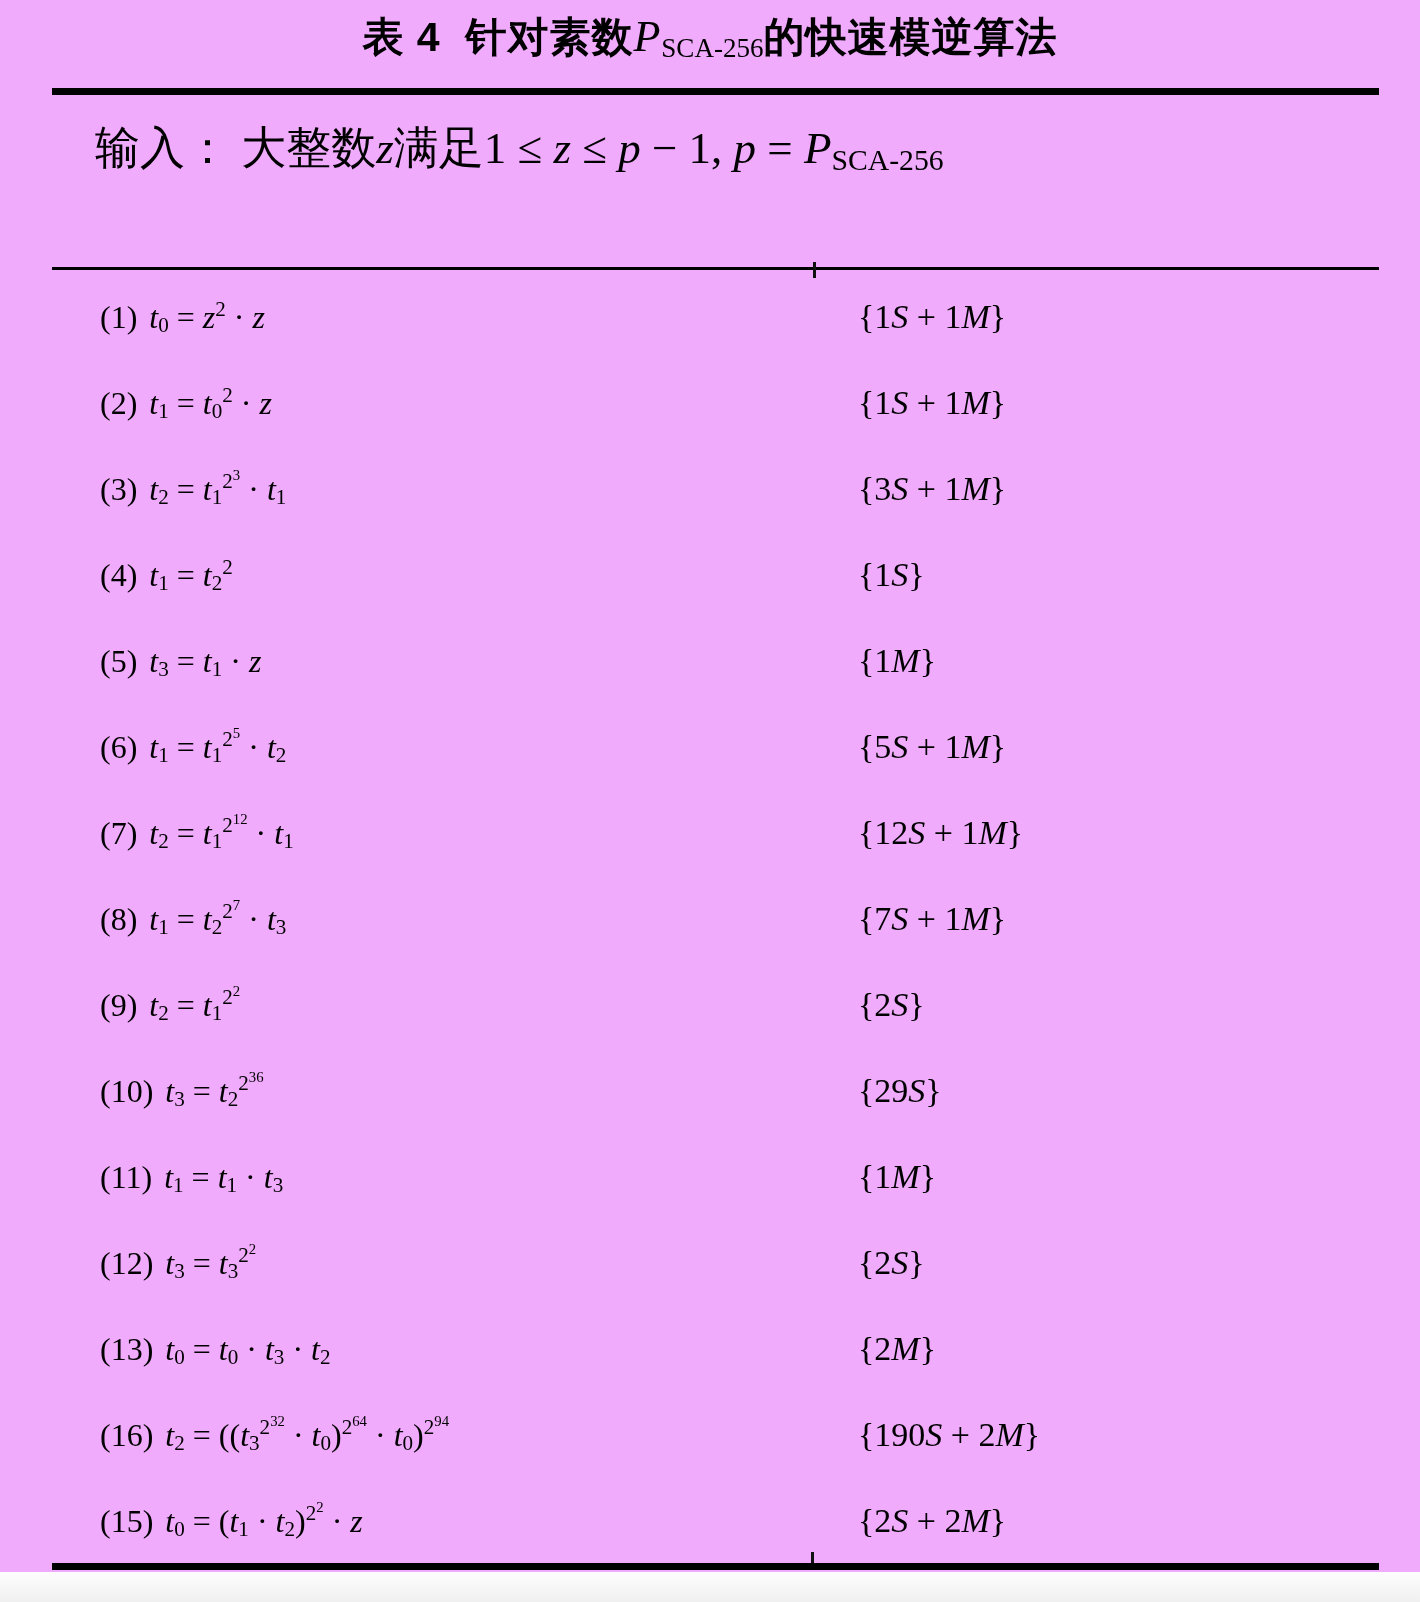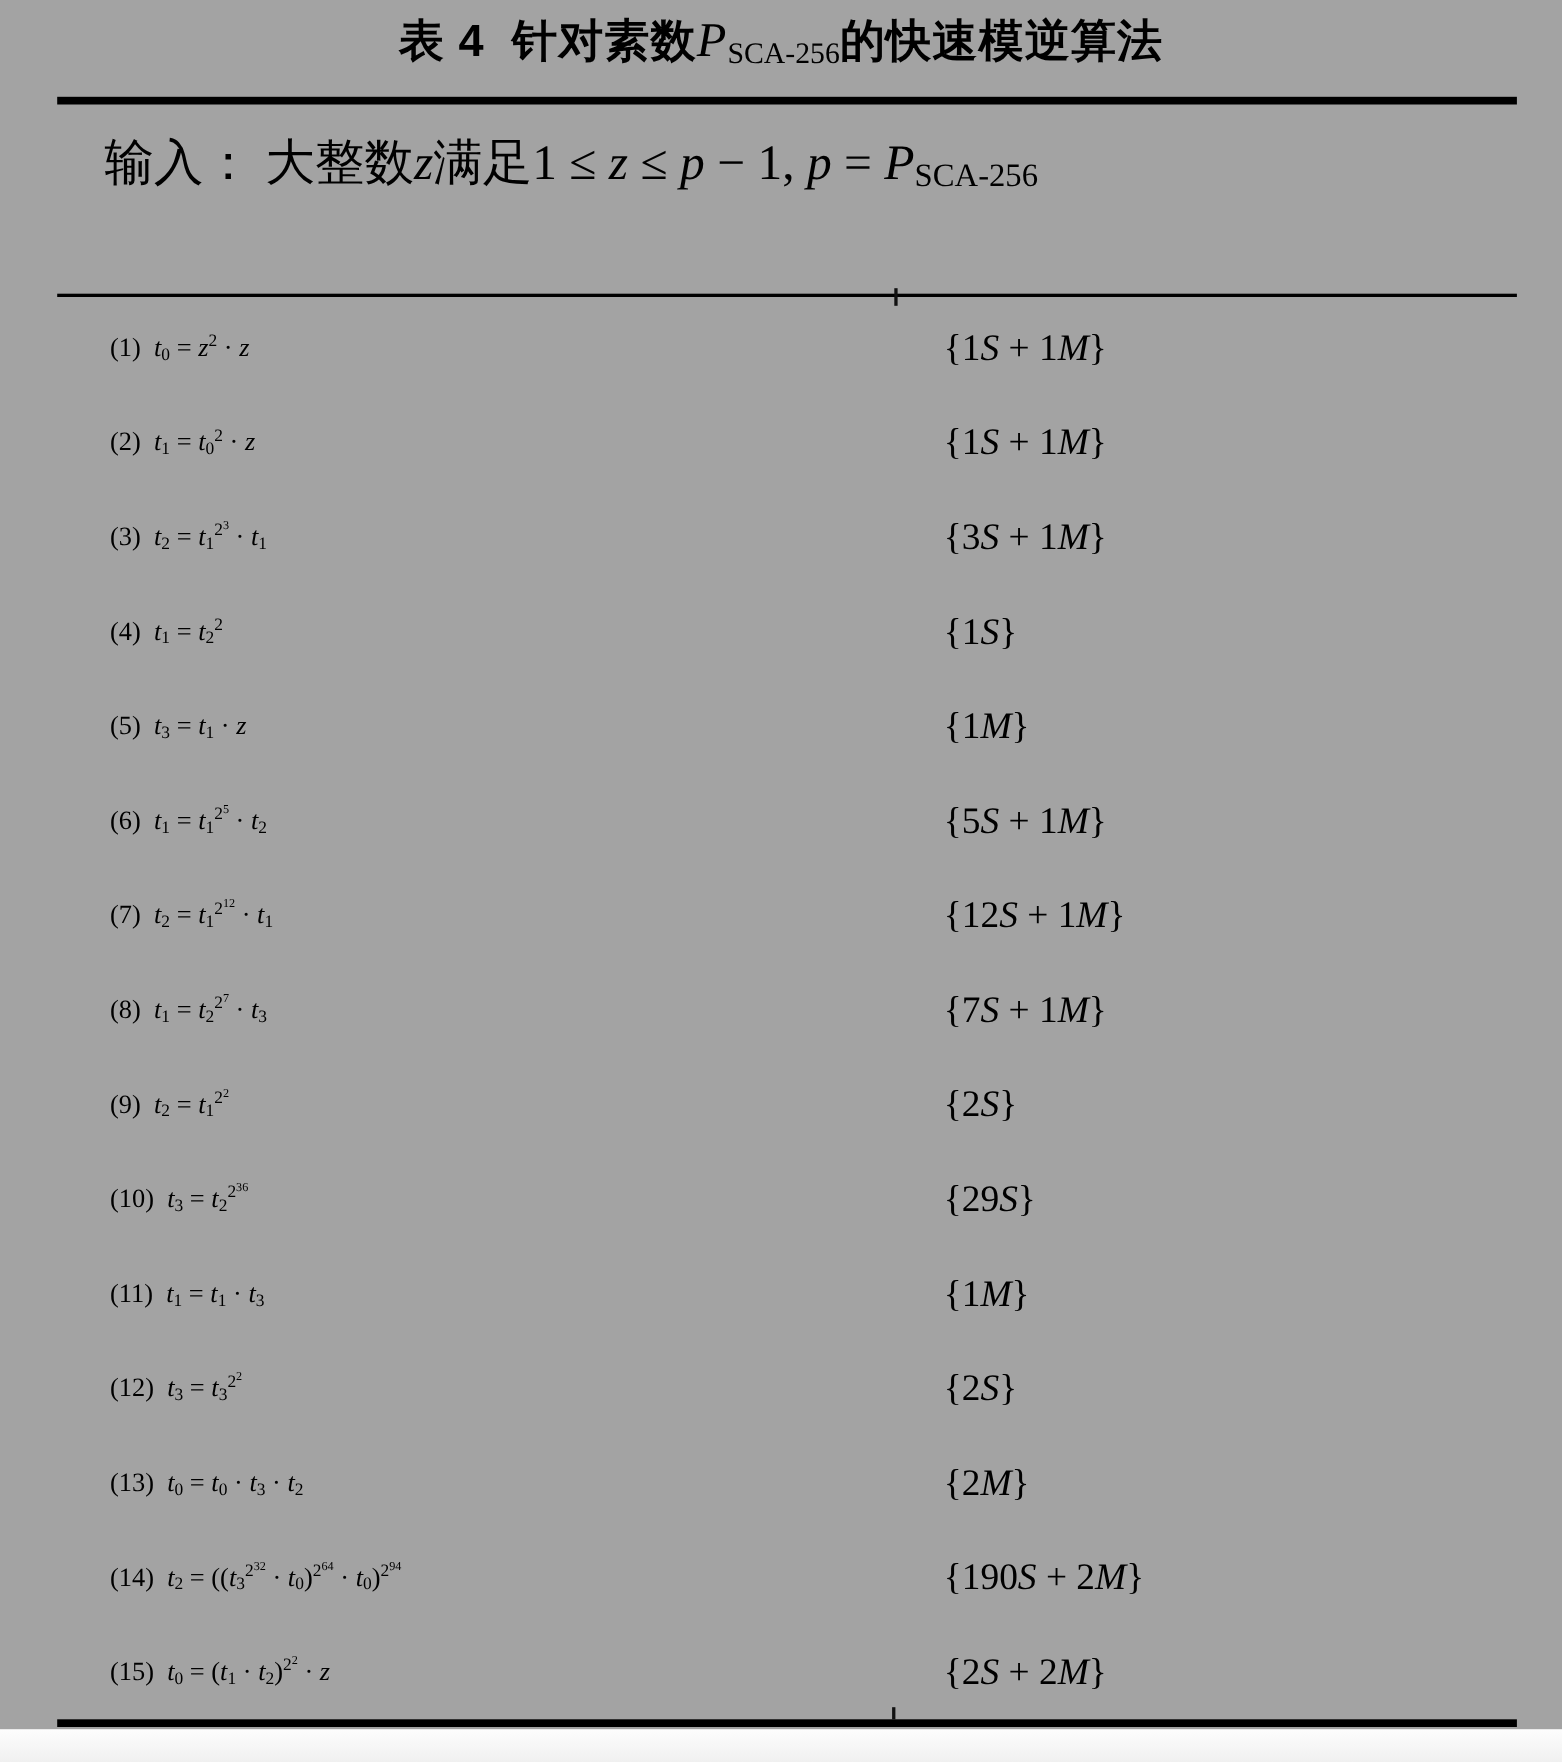--- a/index.html
+++ b/index.html
@@ -6,21 +6,21 @@
     margin: 0; padding: 0;
     background: #ffffff;
     width: 1420px; height: 1602px;
     font-family: "Liberation Serif", "DejaVu Serif", serif;
     color: #000000;
   }
   .page {
     position: relative;
     width: 1420px; height: 1602px;
     overflow: hidden;
-    background: #a3a3a3;
+    background: #f0abfc;
   }
   
   .title {
     position: absolute;
     top: 10px; left: 0; width: 100%;
     text-align: center;
     font-family: "Liberation Sans", "DejaVu Sans", sans-serif;
     font-weight: 700;
     font-size: 41px;
     letter-spacing: 1px;
@@ -85,21 +85,21 @@
   }
   .algo-row {
     position: relative;
     height: 86px;
     width: 100%;
   }
   .cell-formula {
     position: absolute;
     left: 100px; top: 50%;
     transform: translateY(-50%);
-    font-size: 24px;
+    font-size: 32px;
     white-space: nowrap;
   }
   .row-label { margin-right: 12px; }
   .cell-cost {
     position: absolute;
     left: 858px; top: 50%;
     transform: translateY(-50%);
     font-size: 34px;
     white-space: nowrap;
   }
@@ -206,21 +206,21 @@
 
   <div class="algo-row">
     <span class="cell-formula math">
       <span class="row-label">(13)</span><span class="row-formula"><i>t</i><sub>0</sub> = <i>t</i><sub>0</sub> · <i>t</i><sub>3</sub> · <i>t</i><sub>2</sub></span>
     </span>
     <span class="cell-cost math">{2<i>M</i>}</span>
   </div>
 
   <div class="algo-row">
     <span class="cell-formula math">
-      <span class="row-label">(14)</span><span class="row-formula"><i>t</i><sub>2</sub> = ((<i>t</i><sub>3</sub><sup>2<sup>32</sup></sup> · <i>t</i><sub>0</sub>)<sup>2<sup>64</sup></sup> · <i>t</i><sub>0</sub>)<sup>2<sup>94</sup></sup></span>
+      <span class="row-label">(16)</span><span class="row-formula"><i>t</i><sub>2</sub> = ((<i>t</i><sub>3</sub><sup>2<sup>32</sup></sup> · <i>t</i><sub>0</sub>)<sup>2<sup>64</sup></sup> · <i>t</i><sub>0</sub>)<sup>2<sup>94</sup></sup></span>
     </span>
     <span class="cell-cost math">{190<i>S</i> + 2<i>M</i>}</span>
   </div>
 
   <div class="algo-row">
     <span class="cell-formula math">
       <span class="row-label">(15)</span><span class="row-formula"><i>t</i><sub>0</sub> = (<i>t</i><sub>1</sub> · <i>t</i><sub>2</sub>)<sup>2<sup>2</sup></sup> · <i>z</i></span>
     </span>
     <span class="cell-cost math">{2<i>S</i> + 2<i>M</i>}</span>
   </div>

